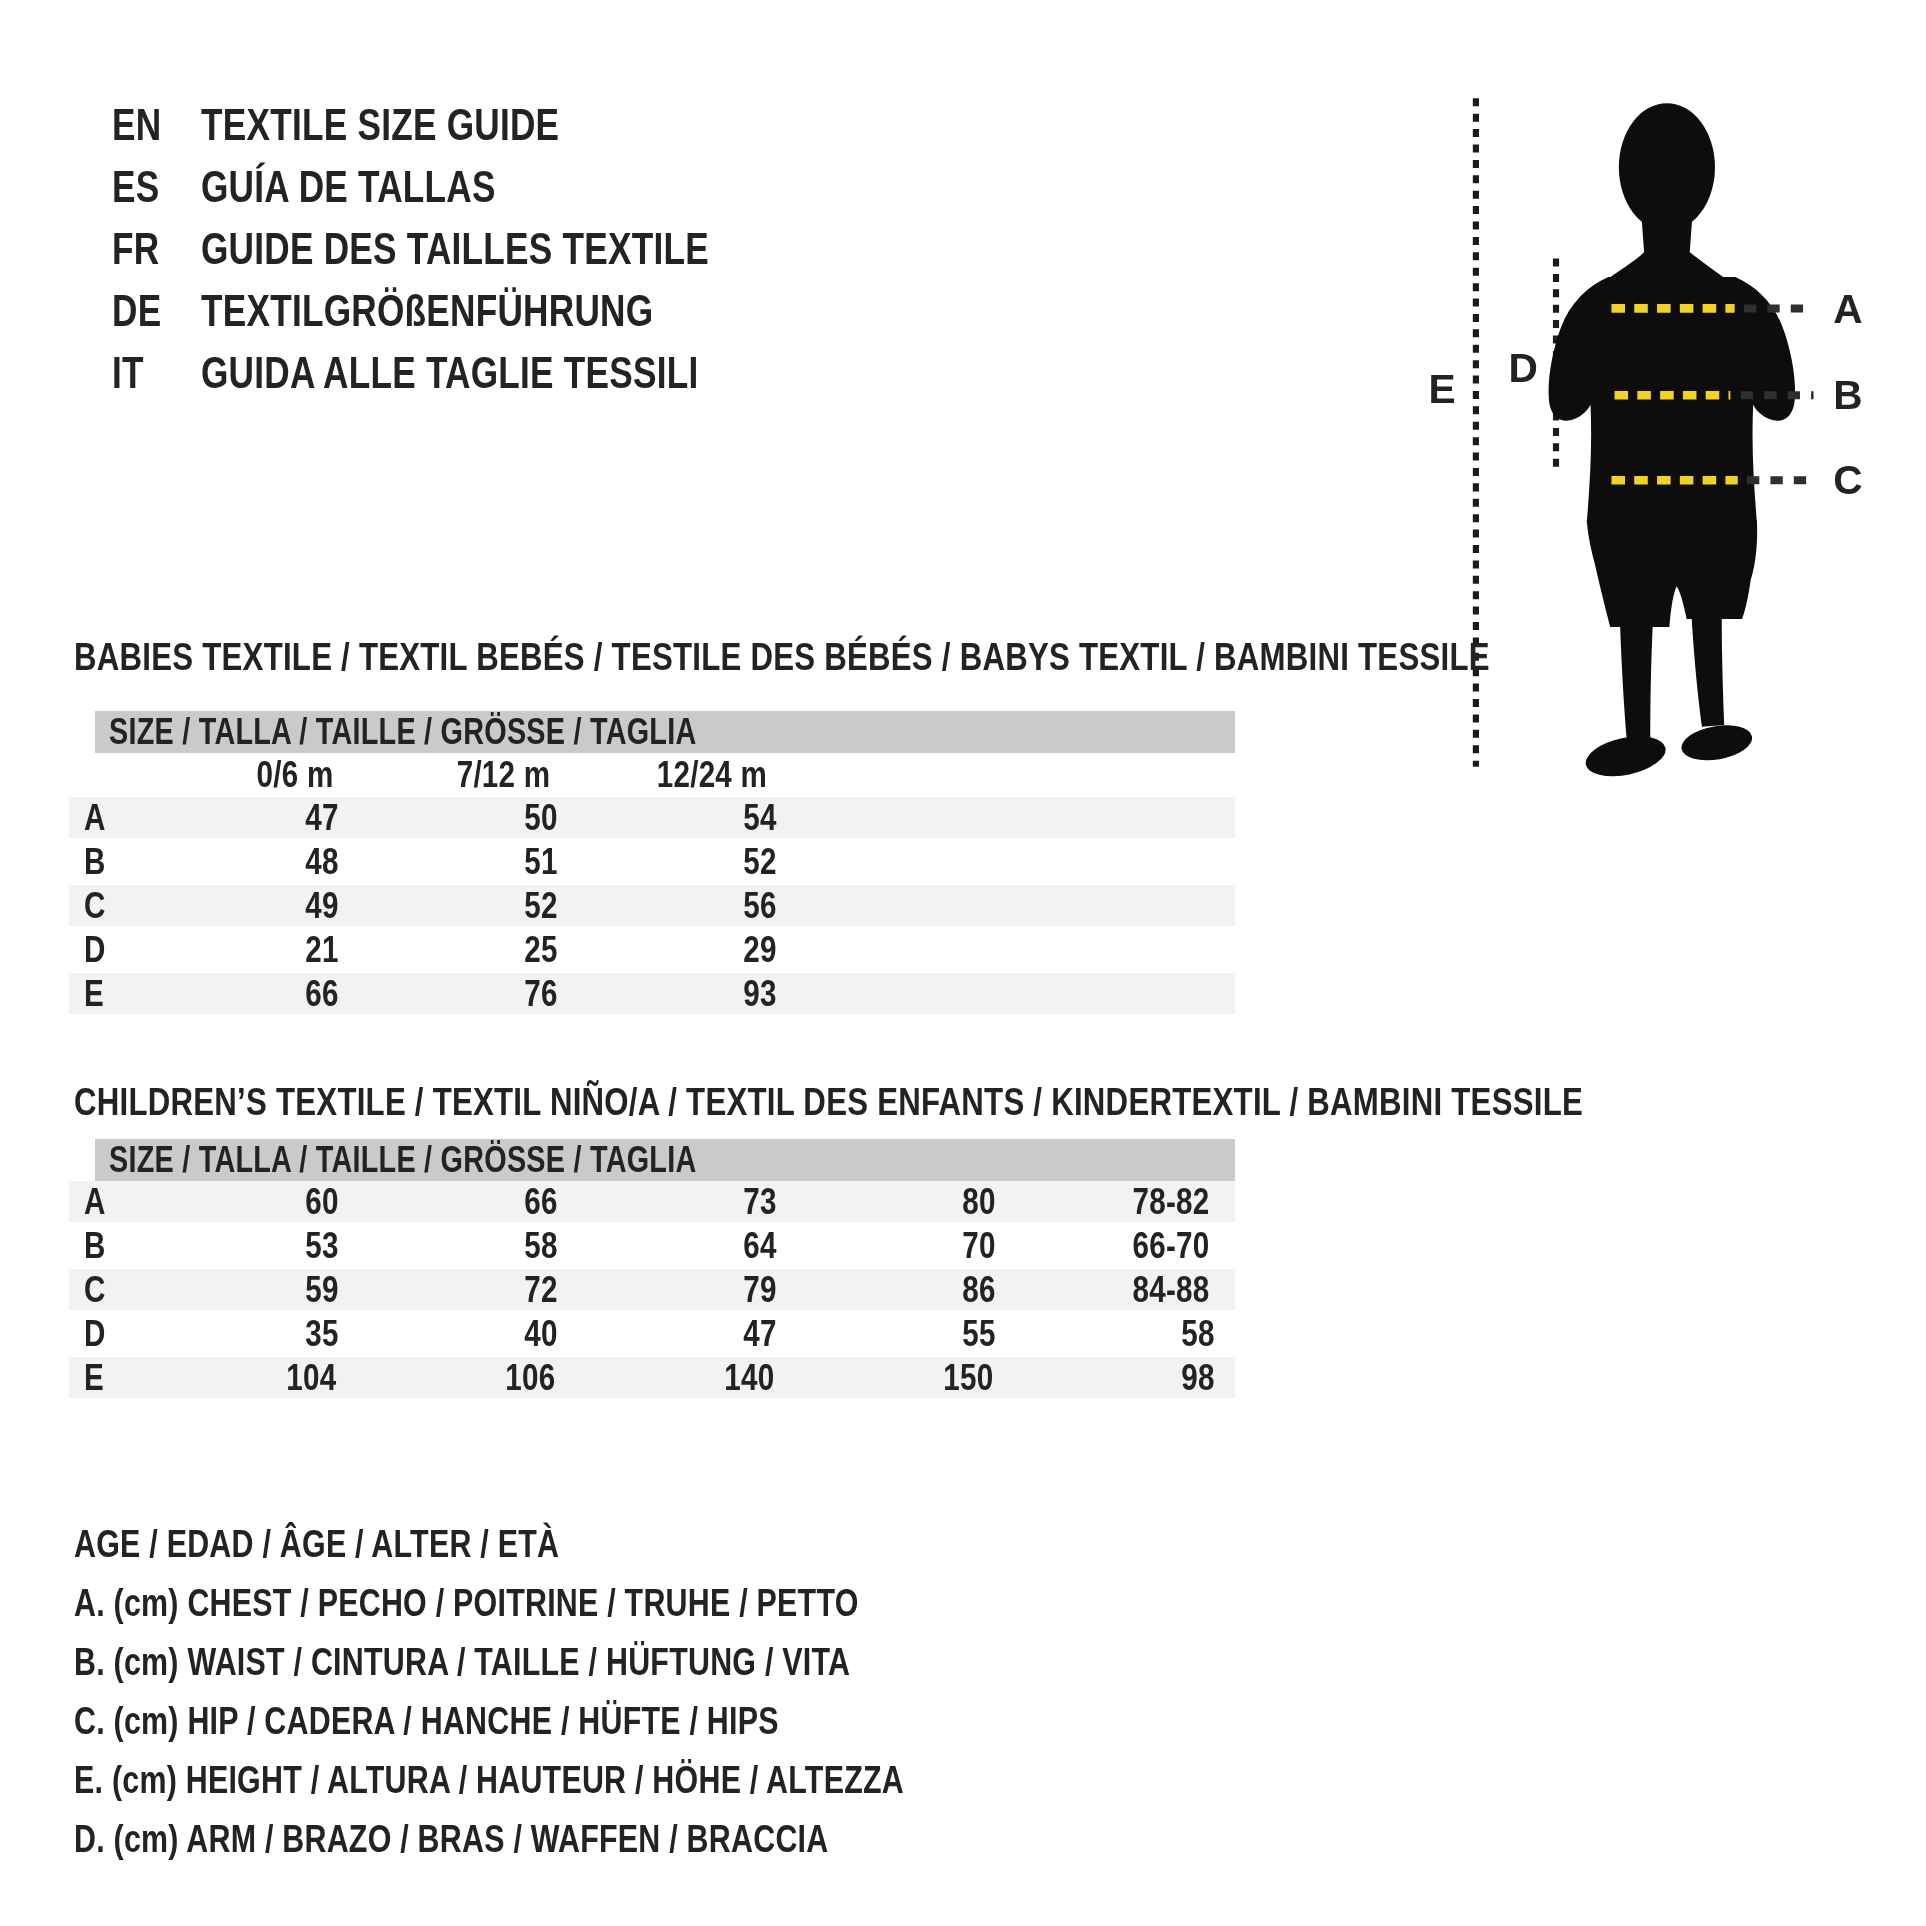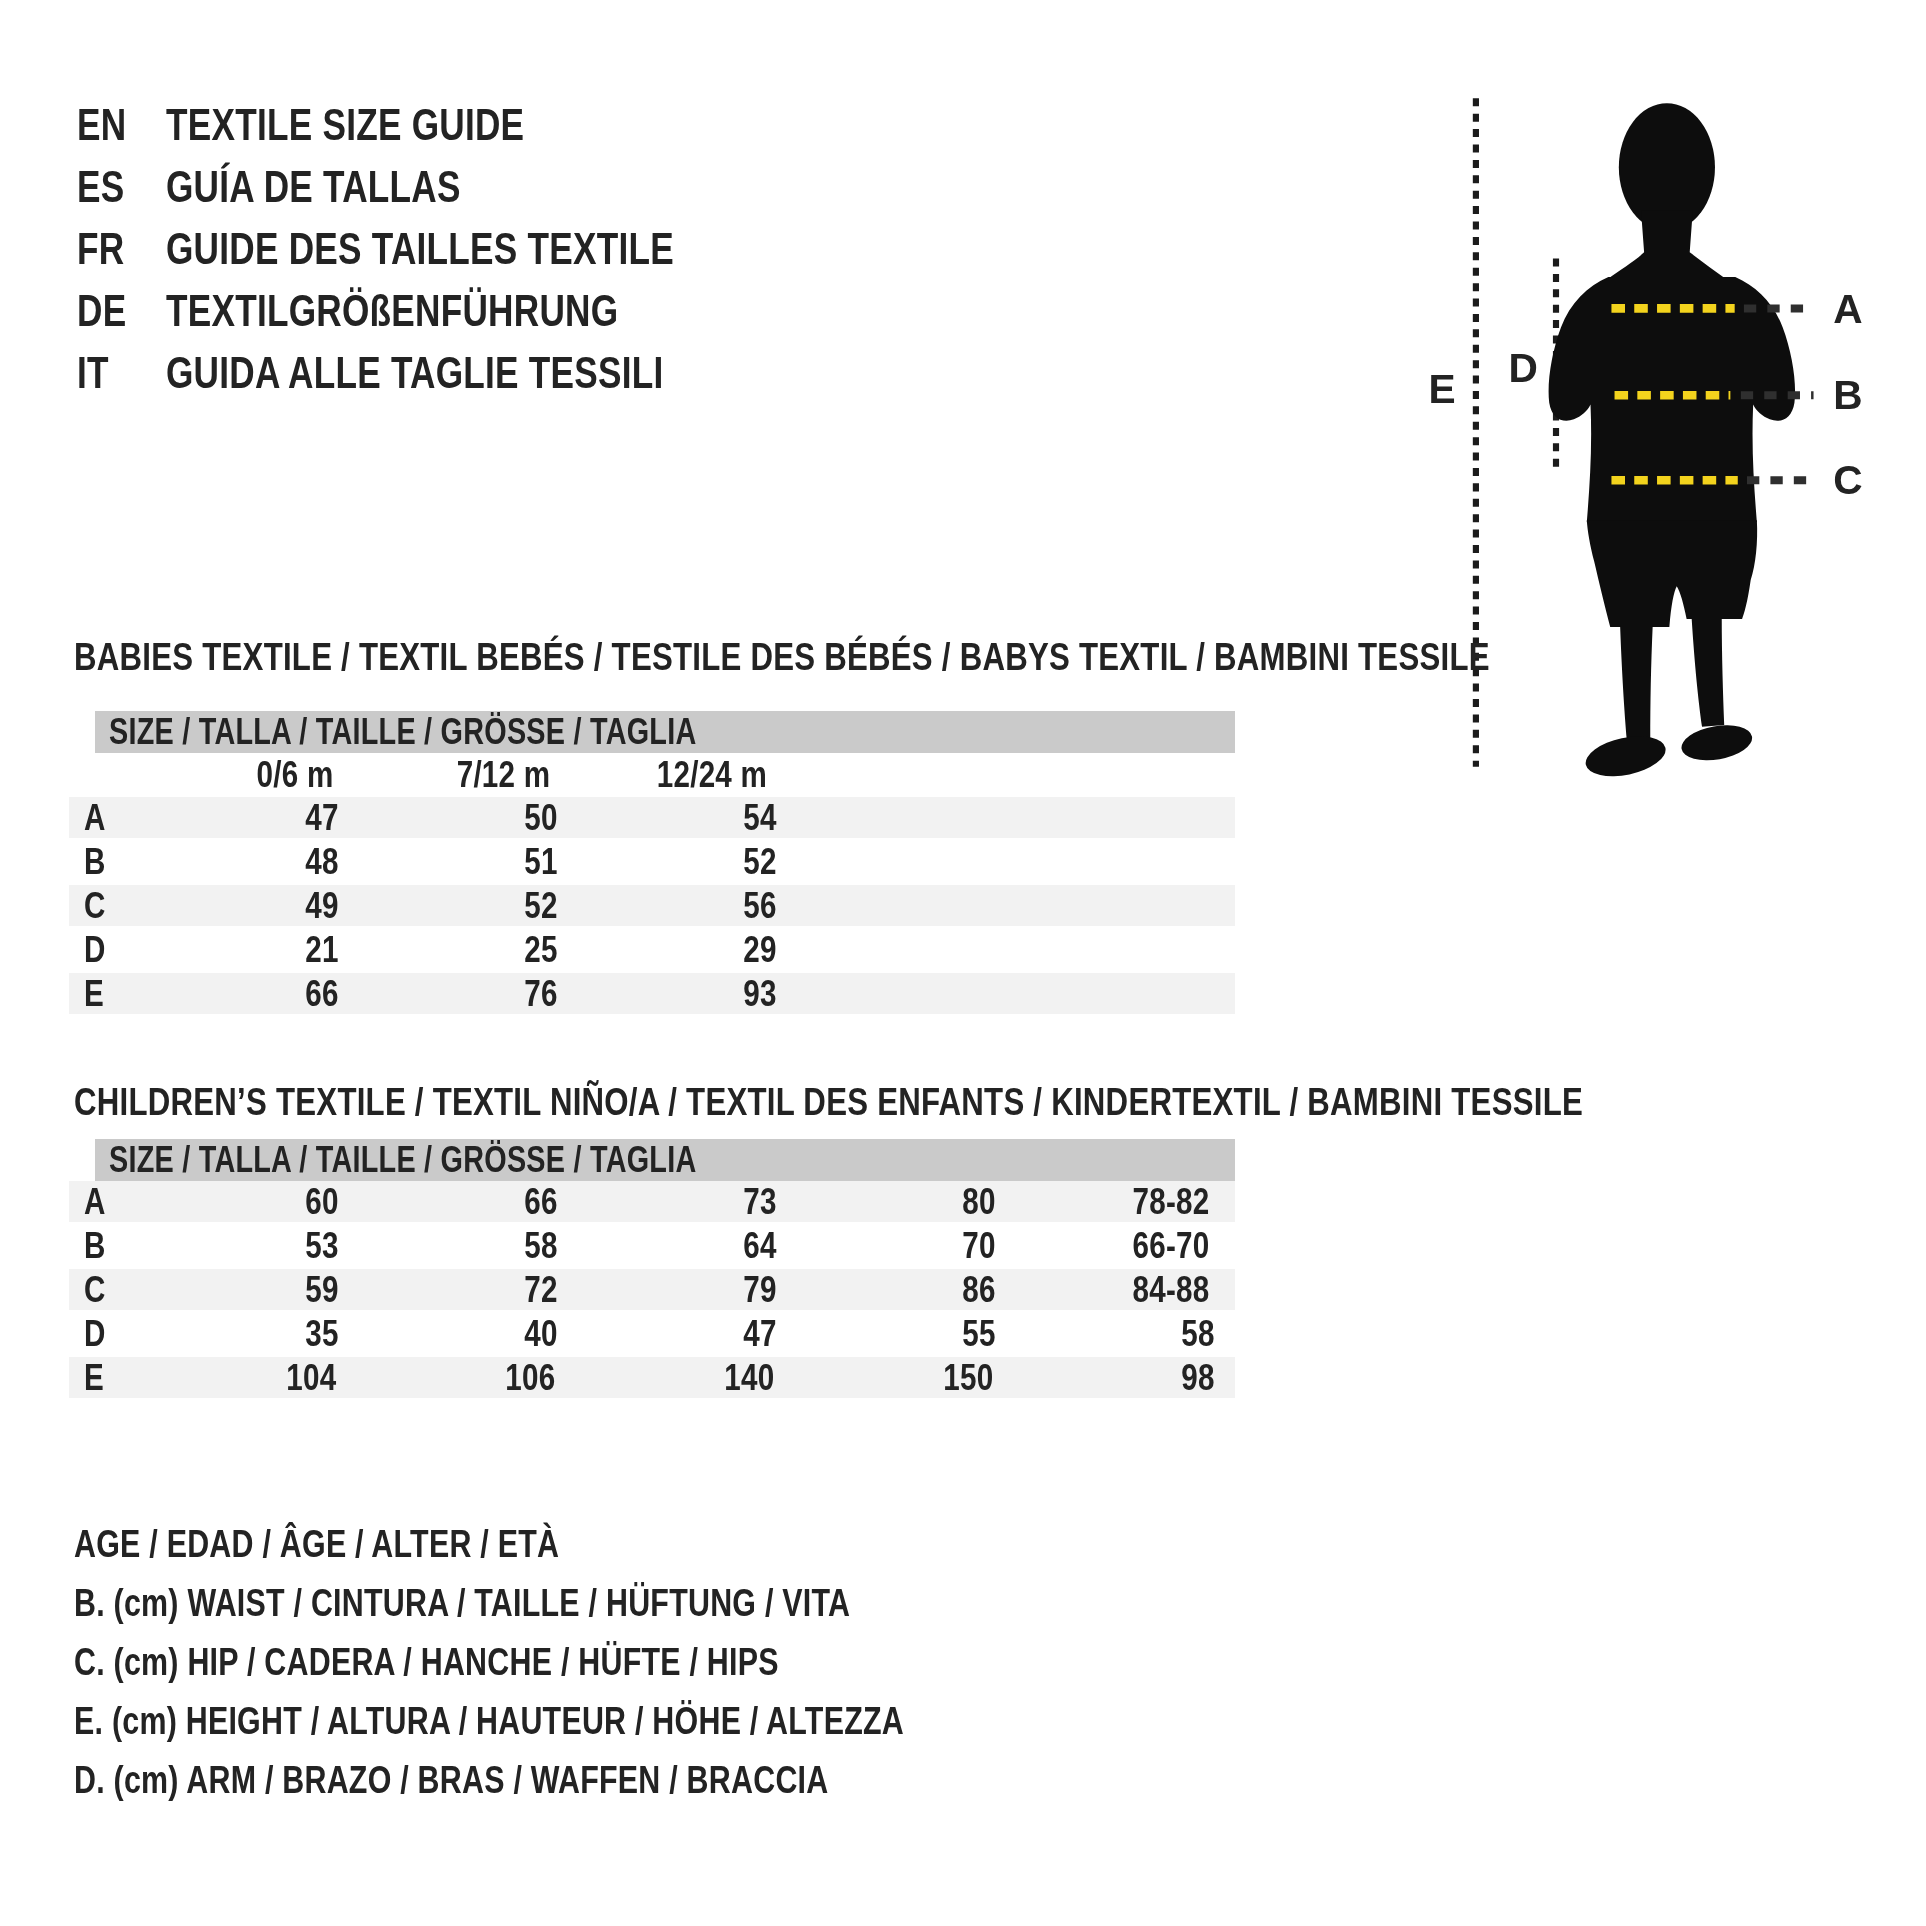--- a/index.html
+++ b/index.html
@@ -17,21 +17,21 @@
     font-family:"Liberation Sans","DejaVu Sans",sans-serif;
     font-weight:bold;color:var(--text);
   }
   
   .cxl{display:inline-block;transform:scaleX(.8);transform-origin:0 50%;white-space:nowrap;letter-spacing:0.3px;}
   .cxc{display:inline-block;transform:scaleX(.8);transform-origin:50% 50%;white-space:nowrap;letter-spacing:0.3px;}
 
   
   .lang-block{position:absolute;left:77px;top:94px;}
   .lang-row{display:flex;height:62px;align-items:center;font-size:44px;}
-  .lang-code{width:89px;flex:0 0 89px;}
+  .lang-code{width:89px;flex:0 0 89px;margin-left:35px;}
   
   .sec-title{position:absolute;left:74px;font-size:39px;}
   .babies-title{top:635px;}
   .children-title{top:1080px;}
 
   
   .size-table{position:absolute;left:69px;width:1166px;}
   .babies-table{top:711px;}
   .children-table{top:1139px;}
   .size-bar{height:42px;background:var(--bar-grey);display:flex;align-items:center;padding-left:13.6px;font-size:36px;margin-left:26px;}
@@ -215,20 +215,23 @@
     <span class="cell"><span class="cxc">98</span></span>
     <span></span>
   </div>
 </section>
 
 <section class="legend">
   <div class="legend-line">
       <span class="cxl">AGE / EDAD / ÂGE / ALTER / ETÀ</span>
     </div>
   <div class="legend-line">
+      <span class="cxl">A. (cm) CHEST / PECHO / POITRINE / TRUHE / PETTO</span>
+    </div>
+  <div class="legend-line">
       <span class="cxl">B. (cm) WAIST / CINTURA / TAILLE / HÜFTUNG / VITA</span>
     </div>
   <div class="legend-line">
       <span class="cxl">C. (cm) HIP / CADERA / HANCHE / HÜFTE / HIPS</span>
     </div>
   <div class="legend-line">
       <span class="cxl">E. (cm) HEIGHT / ALTURA / HAUTEUR / HÖHE / ALTEZZA</span>
     </div>
   <div class="legend-line">
       <span class="cxl">D. (cm) ARM / BRAZO / BRAS / WAFFEN / BRACCIA</span>

